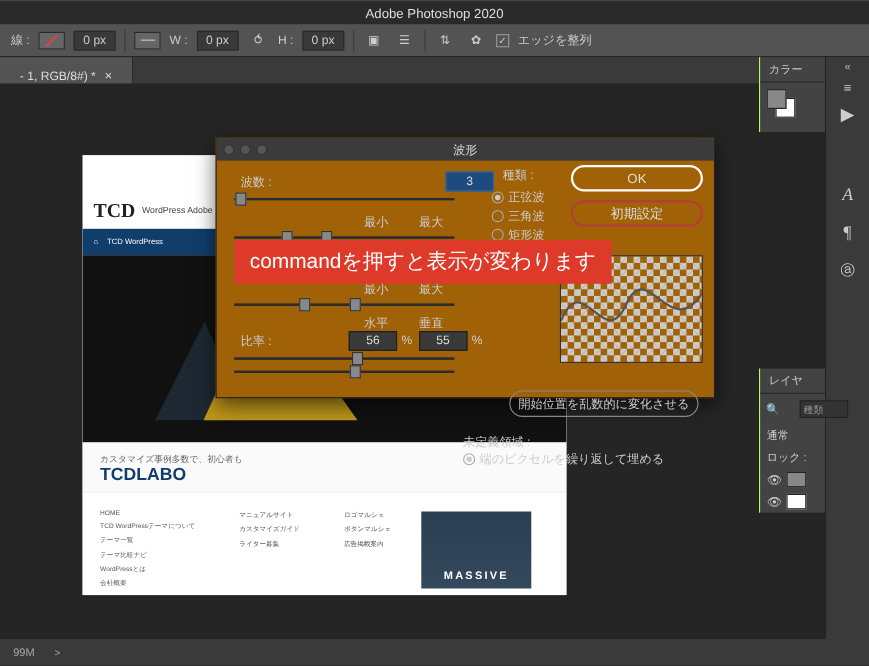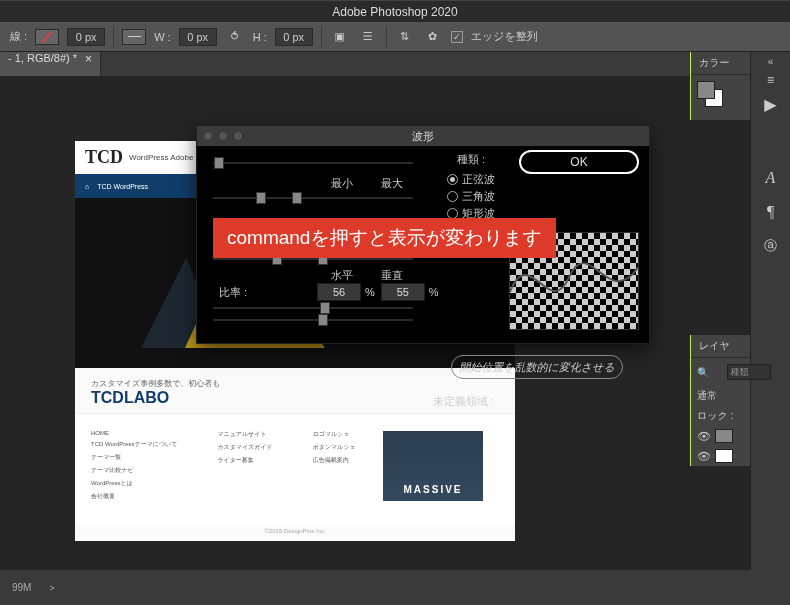--- a/index.html
+++ b/index.html
@@ -10,26 +10,26 @@
   .options-bar { height: 30px; background: #535353; display: flex; align-items: center; gap: 8px; padding: 0 10px; border-bottom: 1px solid #222; font-size: 11px; }
   .opt-sep { width: 1px; height: 20px; background: #3a3a3a; }
   .opt-swatch { width: 24px; height: 16px; background: #666; border: 1px solid #2a2a2a; display: flex; align-items: center; justify-content: center; }
   .opt-swatch .bar { width: 60%; height: 1px; background: #ccc; }
   .opt-field { width: 38px; height: 18px; background: #393939; border: 1px solid #2a2a2a; color: #ccc; text-align: center; line-height: 16px; font-size: 11px; }
   .opt-icon { width: 20px; height: 20px; display: flex; align-items: center; justify-content: center; color: #ccc; }
   .opt-checkbox { width: 12px; height: 12px; background: #555; border: 1px solid #999; display: inline-flex; align-items: center; justify-content: center; }
   .opt-checkbox::after { content:"✓"; font-size:9px; color:#ccc; }
 
   .doc-tab-bar { height: 24px; background: #3a3a3a; display: flex; }
-  .doc-tab { background: #535353; height: 100%; display: flex; align-items: flex-start; padding: 0 8px; gap: 8px; font-size: 11px; color: #ddd; border-right: 1px solid #2a2a2a; }
+  .doc-tab { background: #535353; height: 100%; display: flex; align-items: flex-end; padding: 0 18px; gap: 8px; font-size: 11px; color: #ddd; border-right: 1px solid #2a2a2a; }
   .doc-tab .close { font-size: 12px; }
 
   .work { position: absolute; top: 76px; left: 0; right: 40px; bottom: 22px; background: #252525; }
   .canvas { position: absolute; top: 65px; left: 75px; width: 440px; height: 400px; background: #fff; overflow: hidden; }
-  .canvas-inner { width: 100%; height: 100%; position: relative; font-family: sans-serif; }
+  .canvas-inner { width: 100%; height: 100%; position: relative; font-family: sans-serif; margin-top: 34px; }
   .tcd-head { display:flex; align-items:center; gap:6px; padding:6px 10px; }
   .tcd-head .logo { font-weight:bold; font-size:18px; color:#222; font-family:serif; }
   .tcd-head .sub { font-size:8px; color:#444; }
   .tcd-nav { background:#113d6b; height:24px; display:flex; align-items:center; gap:8px; padding:0 10px; color:#fff; font-size:7px; }
   .hero { height: 170px; background: #111; position: relative; }
   .hero-tri { position:absolute; left:25%; bottom:20px; width:0; height:0; border-left:55px solid transparent; border-right:85px solid transparent; border-bottom:120px solid #e0b020; filter: brightness(0.85); }
   .hero-tri2 { position:absolute; left:15%; bottom:20px; width:0; height:0; border-left:45px solid transparent; border-right:40px solid transparent; border-bottom:90px solid #1d2833; }
   .tcdlabo { padding:10px 16px 6px 16px; background:#fafafa; font-size:8px; color:#666;}
   .tcdlabo b { font-size:16px; color:#113d6b; }
   .footer-cols { display:flex; gap:40px; padding:14px 16px; font-size:6px; color:#555; background:#fff; border-top:1px solid #eee;}
@@ -45,25 +45,25 @@
   .panel-hdr { padding:4px 8px; border-bottom:1px solid #2a2a2a; }
   .swatch-stack { position: relative; width:26px; height:26px; margin:6px; }
   .swatch-stack .a { position:absolute; top:0; left:0; width:18px; height:18px; background:#888; border:1px solid #222; }
   .swatch-stack .b { position:absolute; bottom:0; right:0; width:18px; height:18px; background:#fff; border:1px solid #222; }
 
   .layers-panel { top:335px; width:60px;  }
   .layers-panel input { width:44px; height:16px; background:#333; border:1px solid #222; color:#999; font-size:9px; margin:3px 0 3px 14px; padding:0 2px;}
   .layers-panel .row { padding:3px 6px; display:flex; align-items:center; gap:4px;}
   .eye { font-size:11px; }
 
-  .status { position:absolute; bottom:0; left:0; right:0; height:35px; background:#3a3a3a; display:flex; align-items:center; padding:0 12px; font-size:10px; color:#aaa; }
+  .status { position:absolute; bottom:0; left:0; right:0; height:24px; background:#3a3a3a; display:flex; align-items:center; padding:0 12px; font-size:10px; color:#aaa; }
   .status .chev { margin-left:18px; font-size:9px;}
 
   
-  .dialog { position:absolute; top:125px; left:196px; width:454px; background:#000000; border:1px solid #222; box-shadow:0 6px 18px rgba(0,0,0,.6); }
+  .dialog { position:absolute; top:125px; left:196px; width:454px; background:#a16207; border:1px solid #222; box-shadow:0 6px 18px rgba(0,0,0,.6); }
   .dlg-titlebar { height:20px; background:#3b3b3b; display:flex; align-items:center; padding:0 6px; color:#ddd; position:relative; }
   .dlg-traffic { display:flex; gap:5px; }
   .dlg-traffic span { width:10px; height:10px; border-radius:50%; background:#555; border:1px solid #333; }
   .dlg-title { position:absolute; left:0; right:0; text-align:center; font-size:11px; }
   .dlg-body { padding:10px 12px 14px 12px; position:relative; }
   .dlg-row { display:flex; align-items:center; font-size:11px; }
   .dlg-label { width:46px; text-align:right; padding-right:8px; }
   .dlg-num { width:44px; height:18px; background:#393939; border:1px solid #1d1d1d; color:#ddd; text-align:center; line-height:16px; }
   .dlg-num.sel { background:#1f4a7d; border-color:#2c6aa8; }
   .slider { height:6px; display:flex; align-items:center; margin:4px 0 6px 0; }
@@ -81,23 +81,23 @@
   .dlg-right { position:absolute; top:4px; right:10px; width:120px; }
   .dlg-btn { height:24px; border-radius:13px; border:2px solid #ffffff; display:flex; align-items:center; justify-content:center; color:#ddd; margin-bottom:8px; font-size:12px; }
   .dlg-btn.reset { border-color:#b53c3c; }
 
   .preview { position:absolute; top:86px; right:10px; width:130px; height:98px; background-image:
     linear-gradient(45deg,#ccc 25%,transparent 25%),linear-gradient(-45deg,#ccc 25%,transparent 25%),
     linear-gradient(45deg,transparent 75%,#ccc 75%),linear-gradient(-45deg,transparent 75%,#ccc 75%);
     background-size:12px 12px; background-position:0 0,0 6px,6px -6px,-6px 0; border:1px solid #333; }
   .preview svg { width:100%; height:100%; display:block; }
 
-  .rand-btn { position:absolute; top:209px; right:26px; width:172px; height:24px; border:1px solid #888; border-radius:13px; display:flex; align-items:center; justify-content:center;font-style:italic; }
-
-  .undef { position:absolute; top:248px; right:6px; width:210px; font-size:11px; }
+  .rand-btn { position:absolute; top:209px; right:14px; width:172px; height:24px; border:1px solid #888; border-radius:13px; display:flex; align-items:center; justify-content:center; }
+
+  .undef { position:absolute; top:248px; right:18px; width:210px; font-size:11px; }
   .undef .radio + .radio { margin-top:3px;}
 
   .annotation { position:absolute; top:218px; left:213px; background:#dd3a2a; color:#fff; font-size:19px; padding:7px 14px; z-index:50; }
 
 </style>
 </head>
 <body>
 
 <div class="titlebar">
   <span>Adobe Photoshop 2020</span>
@@ -222,20 +222,25 @@
   <div class="dlg-titlebar">
     <div class="dlg-traffic">
         <span></span>
         <span></span>
         <span></span>
       </div>
     <div class="dlg-title">波形</div>
   </div>
   <div class="dlg-body">
 
+    <div class="dlg-row">
+      <span class="dlg-label">波数 :</span>
+      <span style="width:150px"></span>
+      <span class="dlg-num sel">3</span>
+    </div>
     <div class="slider" style="width:200px; margin-left:4px;">
         <div class="slider-track">
           <div class="slider-thumb" style="left:3%"></div>
         </div>
       </div>
 
     <div class="radios">
       <div class="radio-group-label">種類 :</div>
       <div class="radio">
           <span class="r sel"></span>
@@ -246,20 +251,21 @@
           <span>三角波</span>
         </div>
       <div class="radio">
           <span class="r"></span>
           <span>矩形波</span>
         </div>
     </div>
 
     <div class="dlg-right">
       <div class="dlg-btn">OK</div>
+      <div class="dlg-btn reset">初期設定</div>
     </div>
 
     <div class="dlg-row" style="margin-top:10px;">
       <span class="dlg-label"></span>
       <span style="width:62px"></span>
       <span style="width:50px; text-align:center;">最小</span>
       <span style="width:50px; text-align:center;">最大</span>
     </div>
     <div class="slider double-slider" style="width:200px; margin-left:4px;">
         <div class="slider-track">
@@ -310,20 +316,24 @@
         </div>
       </div>
     <div class="slider" style="width:200px; margin-left:4px;">
         <div class="slider-track">
           <div class="slider-thumb" style="left:55%"></div>
         </div>
       </div>
 
     <div class="undef">
       <div>未定義領域 :</div>
+      <div class="radio">
+          <span class="r sel"></span>
+          <span>端のピクセルを繰り返して埋める</span>
+        </div>
     </div>
   </div>
 </div>
 
 <div class="annotation">commandを押すと表示が変わります</div>
 
 <div class="status">
   <span>99M</span>
   <span class="chev">&gt;</span>
 </div>

